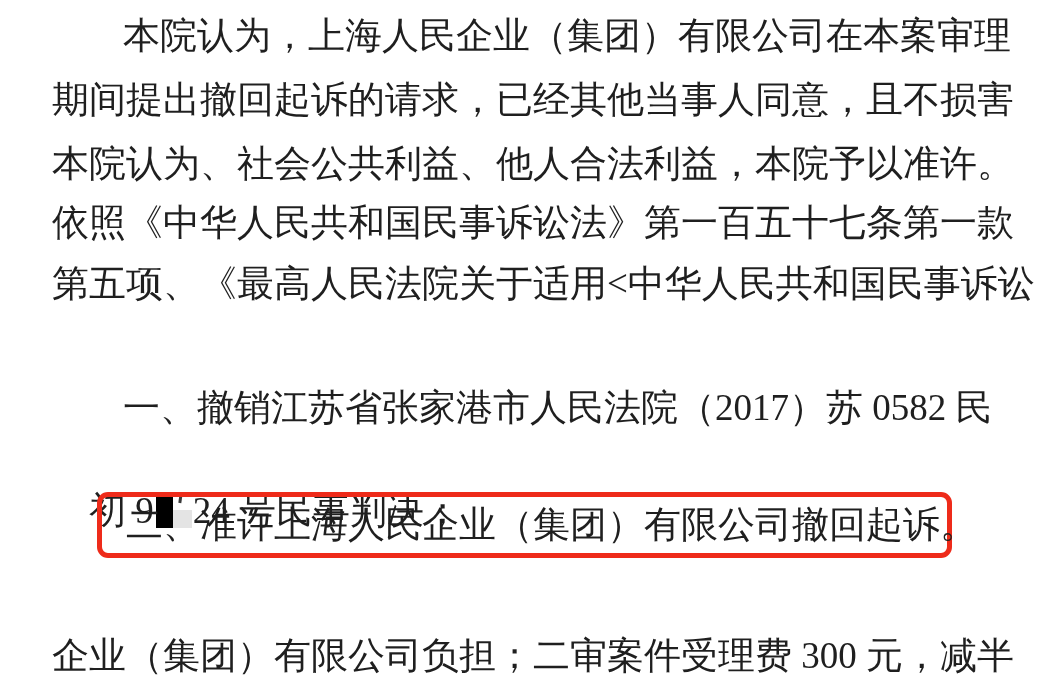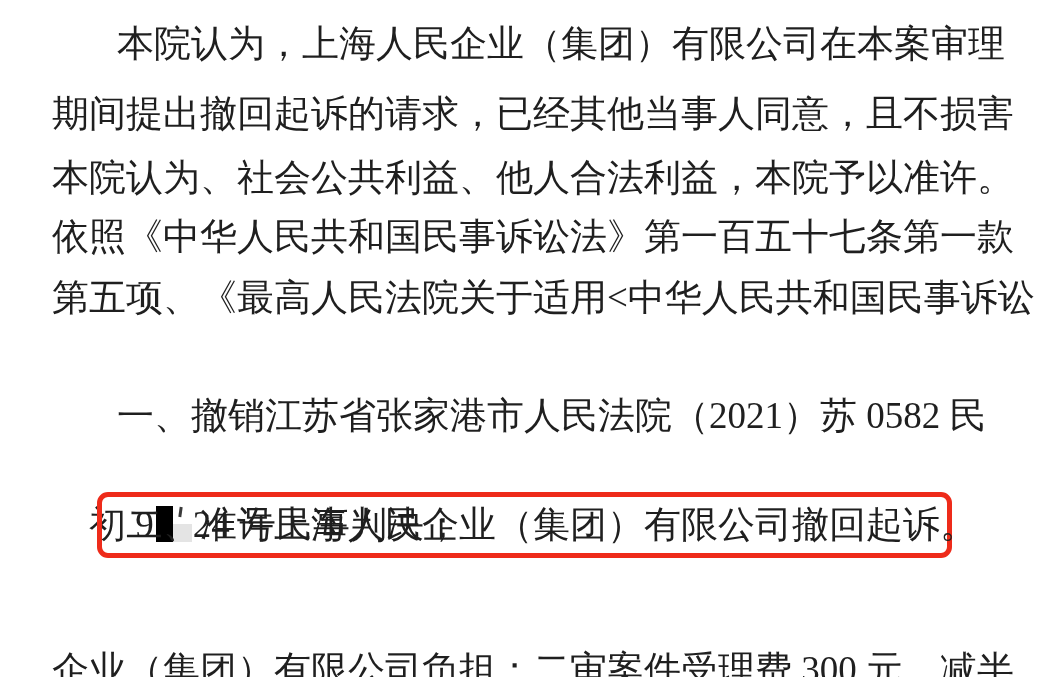--- a/index.html
+++ b/index.html
@@ -12,22 +12,22 @@
     font-family: "Liberation Serif", "DejaVu Serif", serif;
     color: #1f1f1f;
   }
   .line {
     position: absolute;
     font-size: 37px;
     line-height: 46px;
     white-space: pre;
     letter-spacing: 0px;
   }
-  .cont   { left: 52px; margin-top: 14px; }   
-  .indent { left: 117px; margin-top: 8px; }  
+  .cont   { left: 52px; }   
+  .indent { left: 123px; }  
 
   
   .l0  { top: 13px; }
   .l1  { top: 77px; }
   .l2  { top: 141px; }
   .l3  { top: 200px; }
   .l4  { top: 261px; }
   .l5  { top: 323px; }
   .l6  { top: 385px; }
   .l7  { top: 442px; }
@@ -82,21 +82,21 @@
 <body>
 
 <div class="page">
 
   <div class="line indent l0">本院认为，上海人民企业（集团）有限公司在本案审理</div>
   <div class="line cont l1">期间提出撤回起诉的请求，已经其他当事人同意，且不损害</div>
   <div class="line cont l2">本院认为、社会公共利益、他人合法利益，本院予以准许。</div>
   <div class="line cont l4">第五项、《最高人民法院关于适用&lt;中华人民共和国民事诉讼</div>
   <div class="line cont l3">依照《中华人民共和国民事诉讼法》第一百五十七条第一款</div>
 
-  <div class="line indent l6">一、撤销江苏省张家港市人民法院（2021）苏 0582 民</div>
+  <div class="line indent l6">一、撤销江苏省张家港市人民法院（2017）苏 0582 民</div>
 
   <div class="line cont l7">
     <span>初 9</span><span class="black-box"></span><span class="gray-box"></span><span class="tick-mark"></span><span>24 号民事判决；</span>
   </div>
 
   <div class="highlight-box">
     <div class="boxed-text">二、准许上海人民企业（集团）有限公司撤回起诉。</div>
   </div>
 
   <div class="line cont l10">企业（集团）有限公司负担；二审案件受理费 300 元，减半</div>

